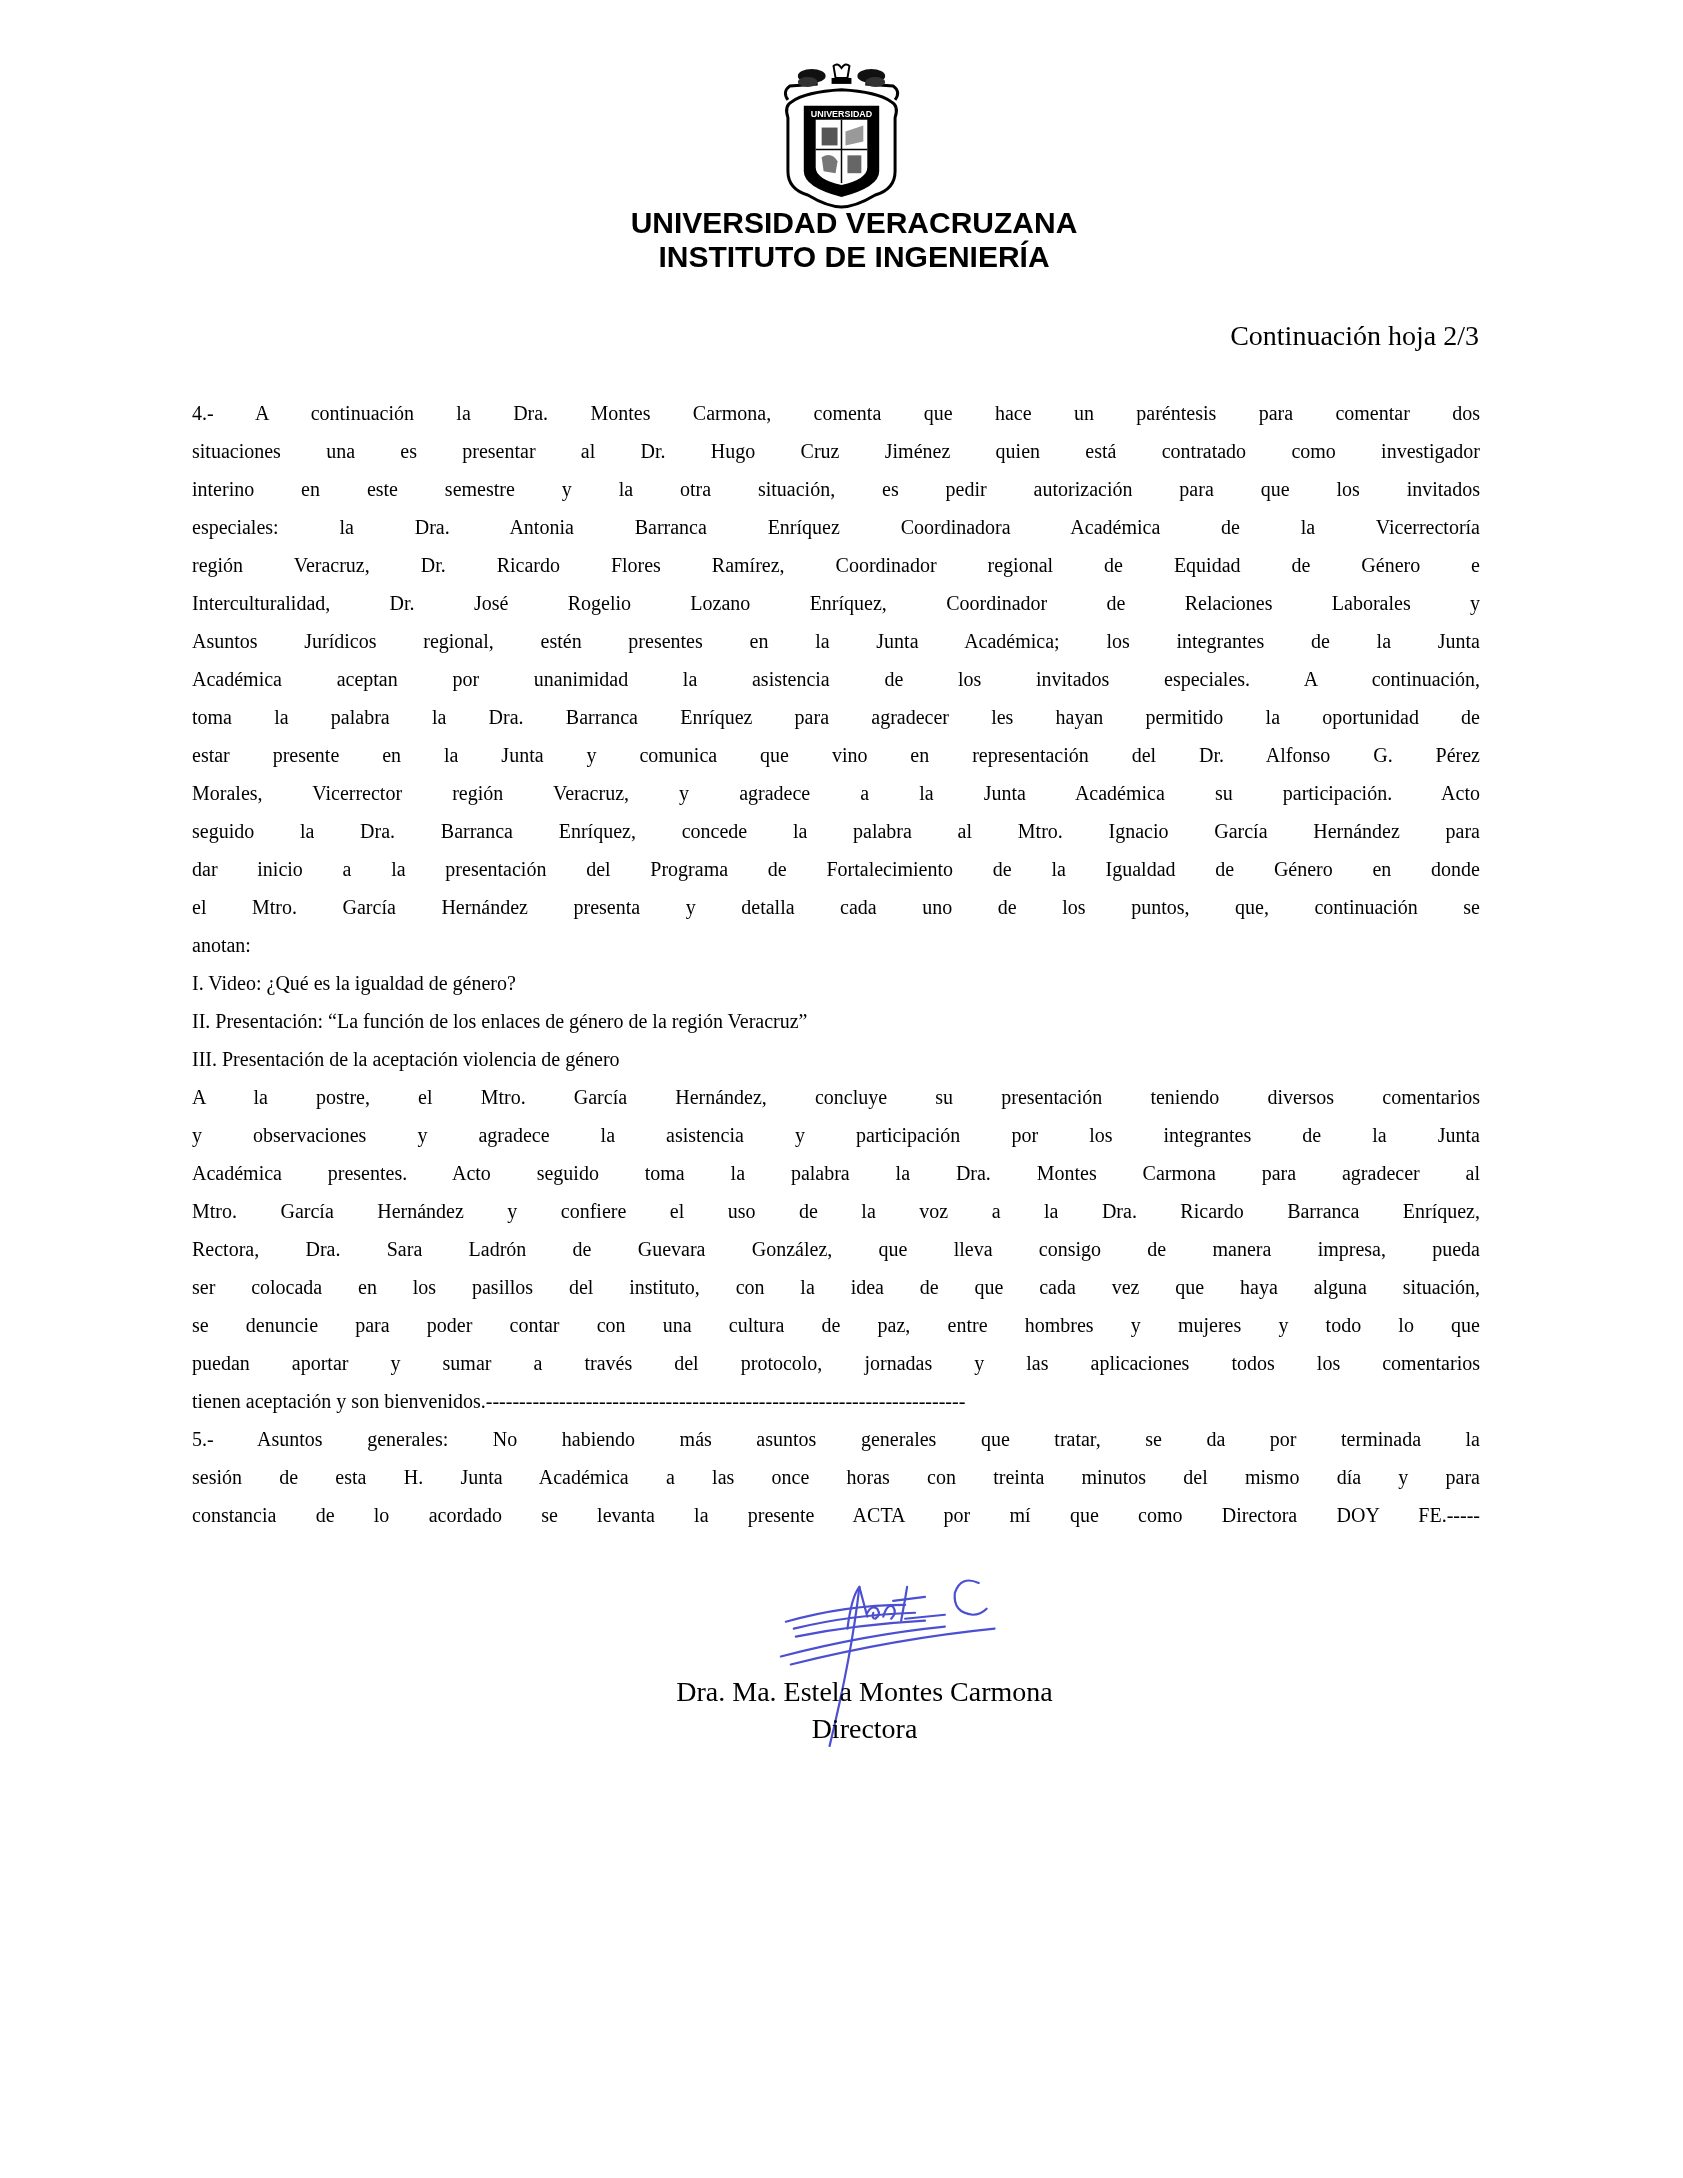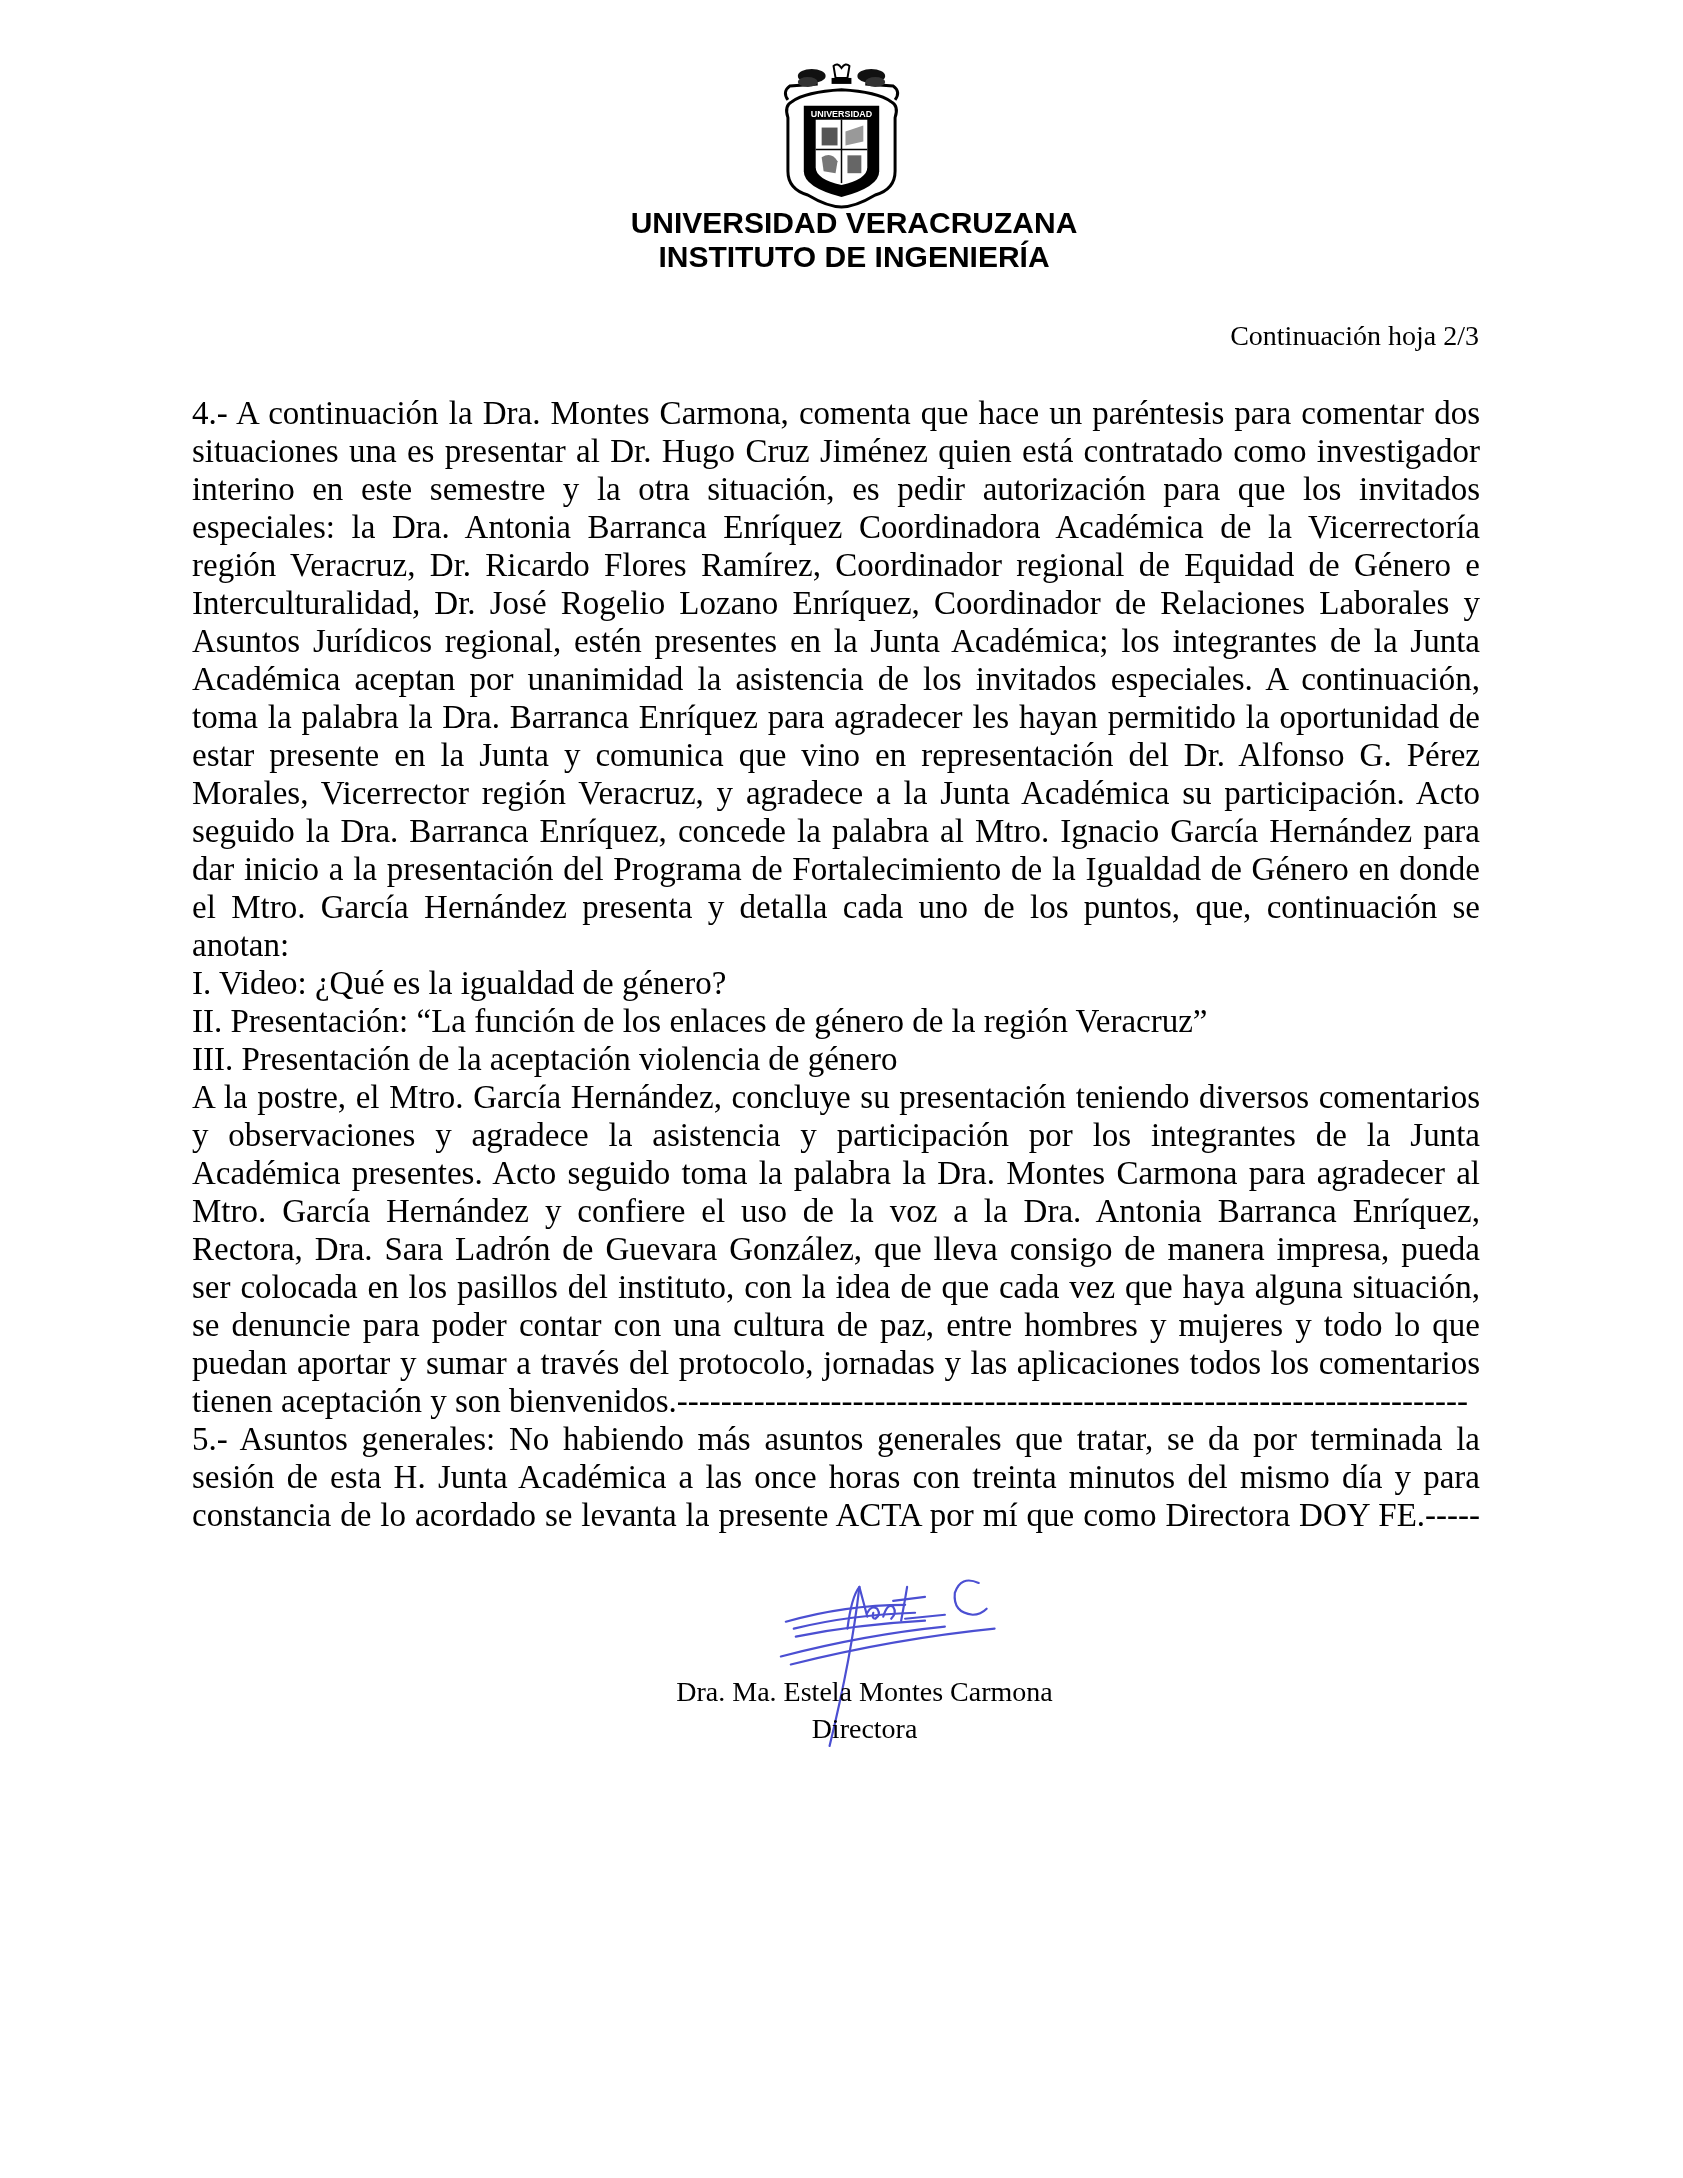--- a/index.html
+++ b/index.html
@@ -4,21 +4,21 @@
 <style>
   html, body { margin: 0; padding: 0; background: #ffffff; }
   body { width: 1684px; height: 2178px; position: relative; overflow: hidden; color: #000; }
   .logo { position: absolute; left: 778px; top: 62px; width: 127px; height: 147px; }
   .header { position: absolute; left: 0; width: 1684px; text-align: center;
     font-family: "Liberation Sans", sans-serif; font-weight: bold; font-size: 30px; line-height: 34px; padding-left: 12px; }
   .h1 { top: 206px; }
   .h2 { top: 240px; }
   .cont { position: absolute; right: 205px; top: 319px; font-family: "Liberation Serif", serif; font-size: 28px; line-height: 34px; }
   .body-text { position: absolute; left: 192px; top: 394px; width: 1288px;
-    font-family: "Liberation Serif", serif; font-size: 33px; }
+    font-family: "Liberation Serif", serif; font-size: 20px; }
   .ln { height: 38px; line-height: 38px; white-space: nowrap; overflow: visible; }
   .j { text-align: justify; text-align-last: justify; white-space: normal; }
   .sig-svg { position: absolute; left: 756px; top: 1557px; width: 338px; height: 199px; }
   .sig-name { position: absolute; left: 0; width: 1729px; text-align: center; top: 1674px;
     font-family: "Liberation Serif", serif; font-size: 28px; line-height: 36px; }
   .sig-title { position: absolute; left: 0; width: 1729px; text-align: center; top: 1711px;
     font-family: "Liberation Serif", serif; font-size: 28px; line-height: 36px; }
 </style>
 </head>
 <body>
@@ -75,21 +75,21 @@
     <div class="ln j">seguido la Dra. Barranca Enríquez, concede la palabra al Mtro. Ignacio García Hernández para</div>
     <div class="ln j">dar inicio a la presentación del Programa de Fortalecimiento de la Igualdad de Género en donde</div>
     <div class="ln j">el Mtro. García Hernández presenta y detalla cada uno de los puntos, que,  continuación se</div>
     <div class="ln">anotan:</div>
     <div class="ln">I. Video: ¿Qué es la igualdad de género?</div>
     <div class="ln">II. Presentación: “La función de los enlaces de género de la región Veracruz”</div>
     <div class="ln">III. Presentación de la aceptación violencia de género</div>
     <div class="ln j">A la postre, el Mtro. García Hernández, concluye su presentación teniendo diversos comentarios</div>
     <div class="ln j">y observaciones y agradece la asistencia y participación por los integrantes de la Junta</div>
     <div class="ln j">Académica presentes. Acto seguido toma la palabra la Dra. Montes Carmona para agradecer al</div>
-    <div class="ln j">Mtro. García Hernández y confiere el uso de la voz a la Dra. Antonia Barranca Enríquez,</div>
+    <div class="ln j">Mtro. García Hernández y confiere el uso de la voz a la Dra. Ricardo Barranca Enríquez,</div>
     <div class="ln j">Rectora, Dra.  Sara Ladrón de Guevara González, que lleva consigo de  manera impresa, pueda</div>
     <div class="ln j">ser colocada en los pasillos del instituto, con la idea de que cada vez que haya alguna situación,</div>
     <div class="ln j">se denuncie para poder contar con una cultura de paz, entre hombres y mujeres y todo lo que</div>
     <div class="ln j">puedan aportar y sumar a través del protocolo, jornadas y las aplicaciones todos los comentarios</div>
     <div class="ln">tienen aceptación y son bienvenidos.------------------------------------------------------------------------</div>
     <div class="ln j">5.- Asuntos generales: No habiendo más asuntos generales que tratar, se da por terminada la</div>
     <div class="ln j">sesión de esta H. Junta Académica a las once horas con treinta minutos del mismo día y para</div>
     <div class="ln j">constancia de lo acordado se levanta la presente ACTA por mí que como Directora DOY FE.-----</div>
   </div>
 

